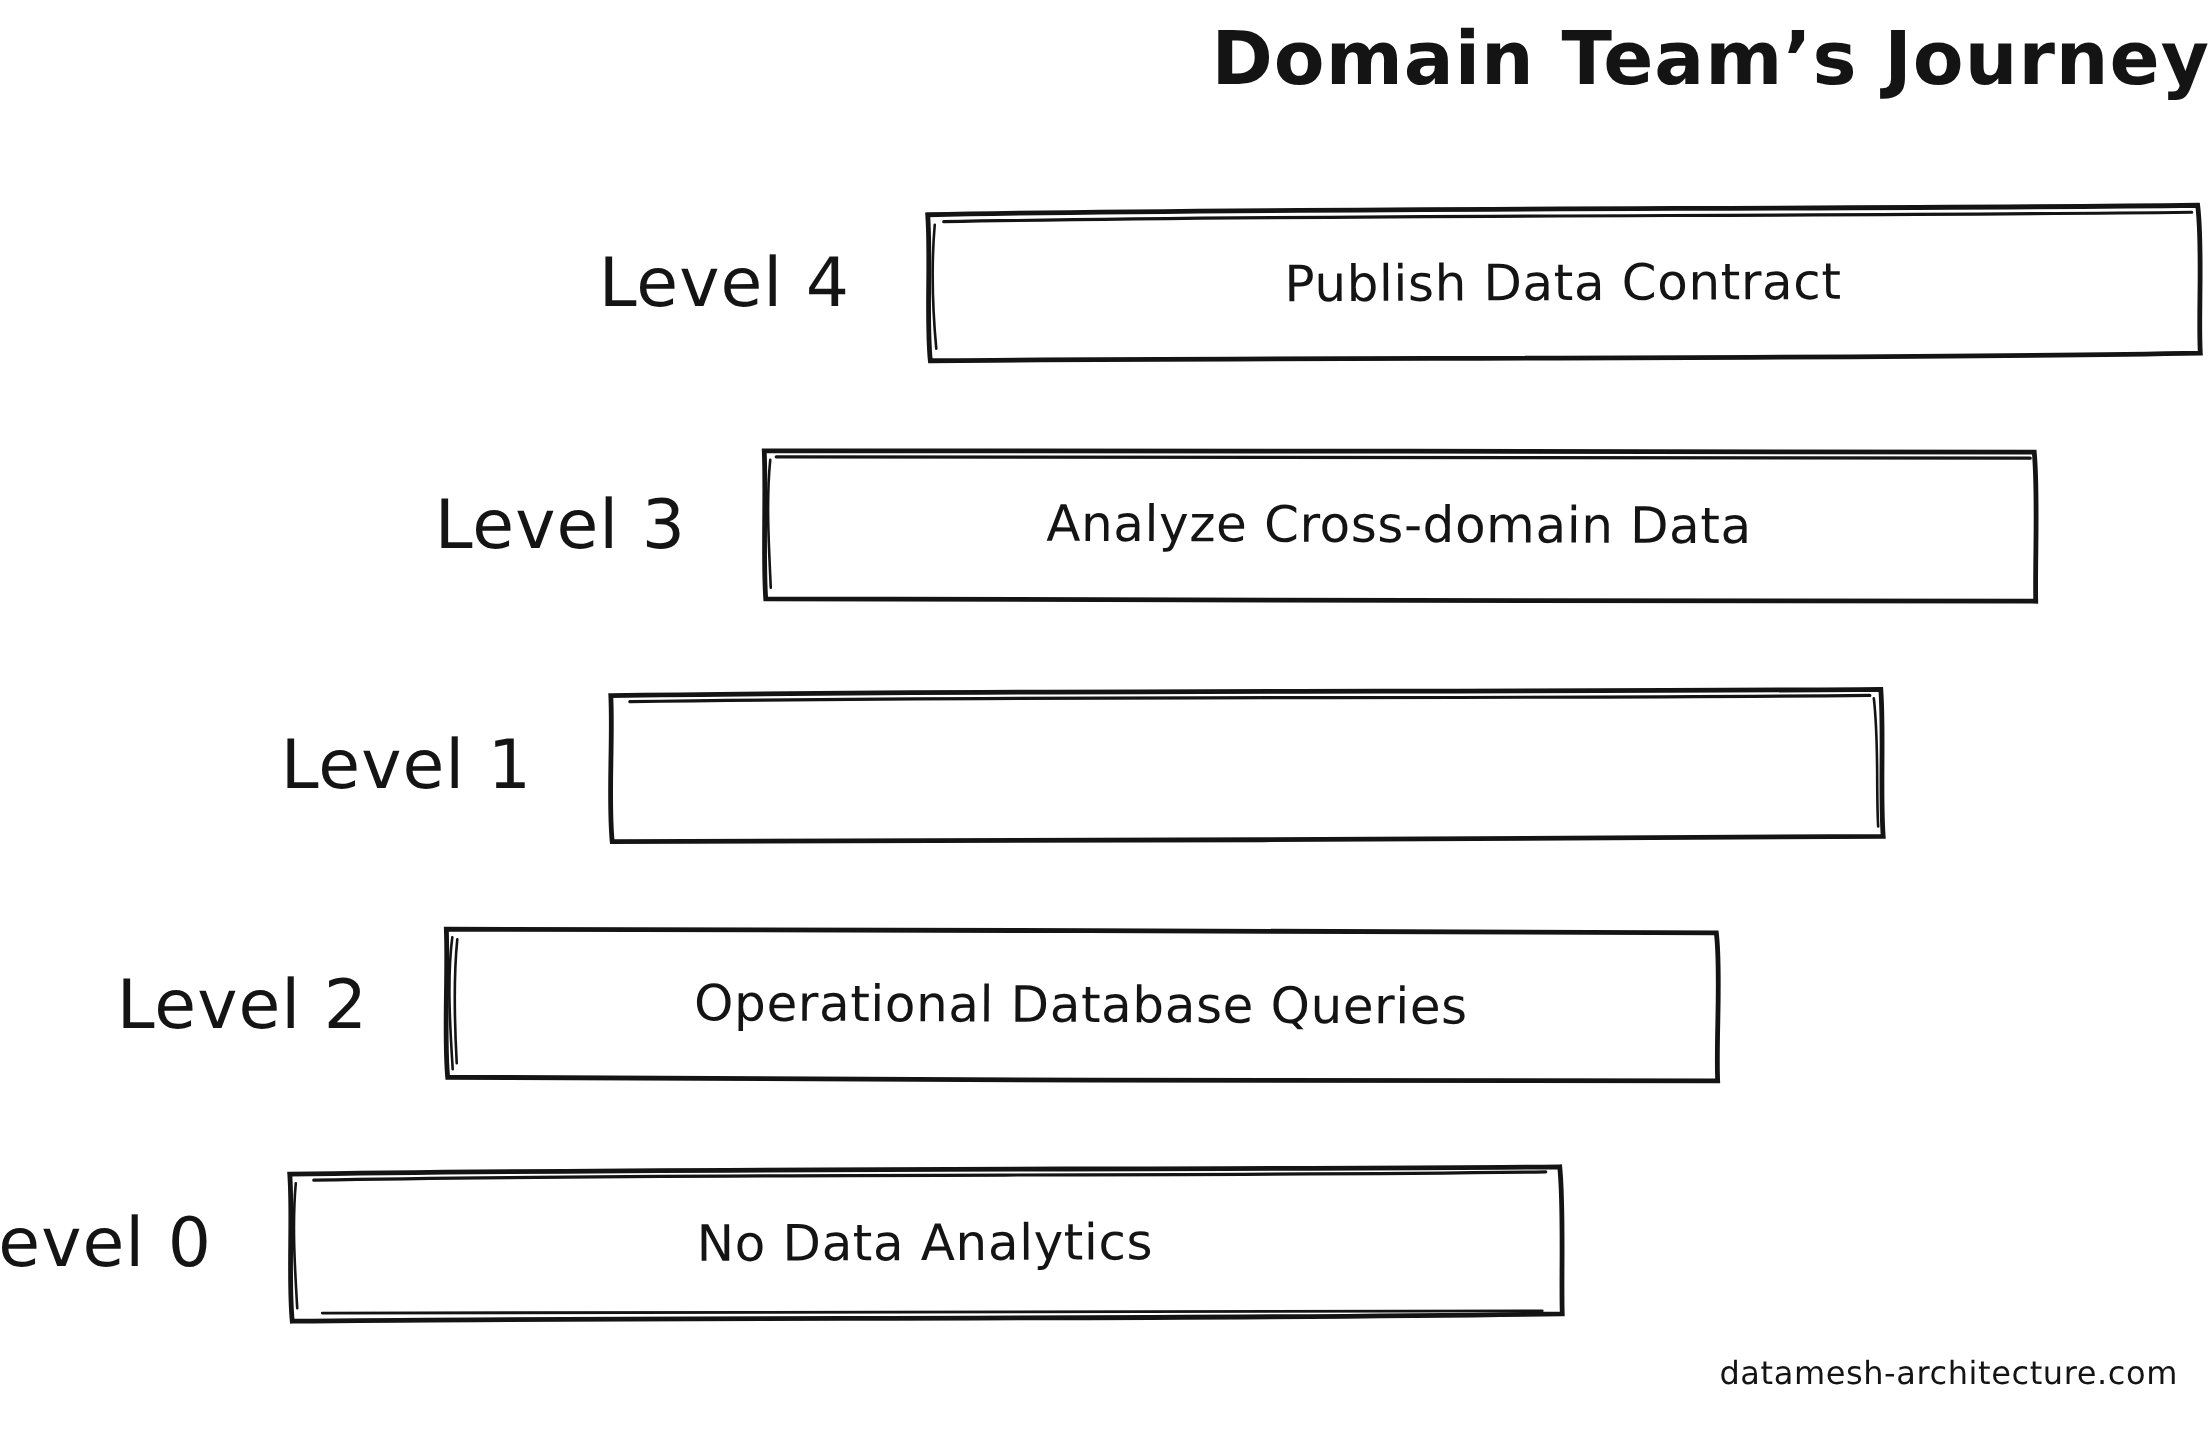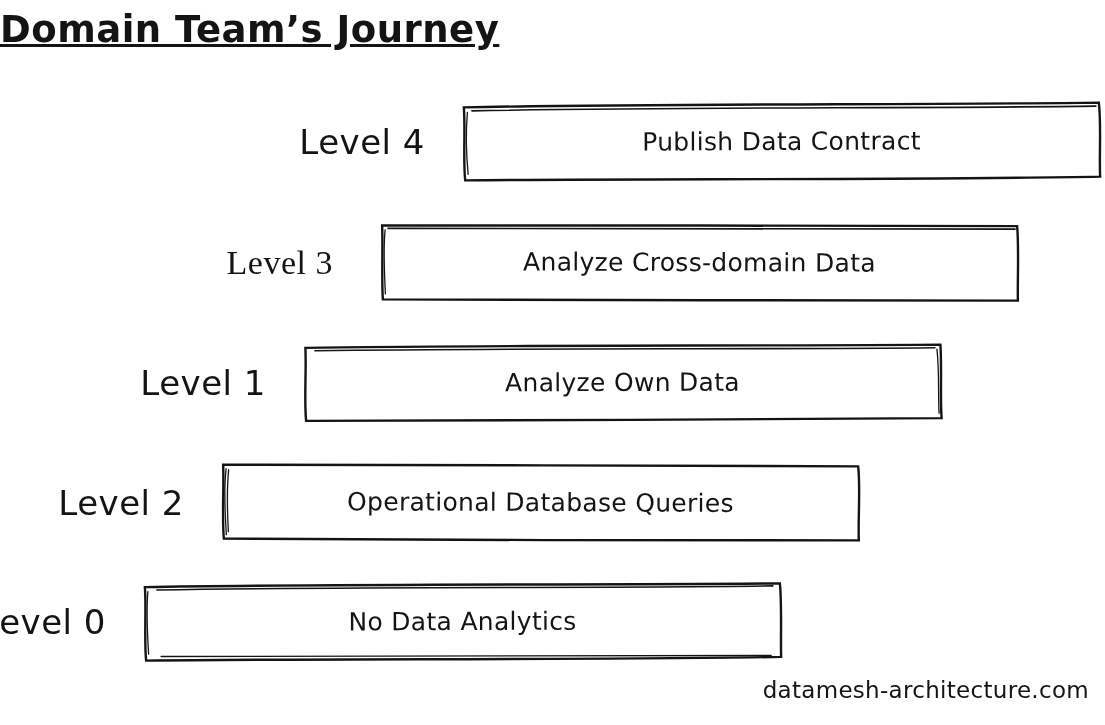--- a/index.html
+++ b/index.html
@@ -14,25 +14,24 @@
     background: #ffffff;
     font-family: "DejaVu Sans", sans-serif;
     color: #141414;
     overflow: hidden;
   }
   .title {
     position: absolute;
     top: 8px;
     left: 0;
     width: 100%;
-    text-align: left;
+    text-align: right;
     font-size: 37px;
     font-weight: 700;
     letter-spacing: 0.5px;
-    text-decoration: underline;
   }
   .row {
     position: absolute;
     height: 81px;
   }
   .row-label {
     position: absolute;
     width: 150px;
     height: 81px;
     display: flex;
@@ -66,33 +65,33 @@
   .r0 .box { transform: rotate(-0.25deg); }
   .r1 .box { transform: rotate(0.2deg); }
   .r2 .box { transform: rotate(-0.15deg); }
   .r3 .box { transform: rotate(0.25deg); }
   .r4 .box { transform: rotate(-0.2deg); }
 
   
   .r0 { left: 0; top: 101px; }
   .r0 .box { left: 460px; } .r0 .row-label { left: 275px; }
   .r1 { left: 0; top: 222px; }
-  .r1 .box { left: 378px; } .r1 .row-label { left: 183px; font-family: Liberation Serif, serif; }
+  .r1 .box { left: 378px; } .r1 .row-label { left: 193px; }
   .r2 { left: 0; top: 342px; }
   .r2 .box { left: 301px; } .r2 .row-label { left: 116px; }
   .r3 { left: 0; top: 462px; }
   .r3 .box { left: 219px; } .r3 .row-label { left: 34px; }
   .r4 { left: 0; top: 581px; }
   .r4 .box { left: 141px; } .r4 .row-label { left: -44px; }
 
   .footer {
     position: absolute;
     top: 677px;
     right: 16px;
-    font-size: 23px;
+    font-size: 16px;
     letter-spacing: 0.3px;
   }
 </style>
 </head>
 <body>
 
 <div class="stage">
 
   <div class="title">Domain Team’s Journey</div>
 
@@ -121,21 +120,20 @@
   </div>
 
   <div class="row r2">
     <div class="row-label">Level 1</div>
     <div class="box">
       <svg viewBox="0 0 643 81" preserveAspectRatio="none" aria-hidden="true">
         <path d="M4.5 5 C 180 2.5, 460 4.5, 639.5 3.5 C 641 25, 639 56, 640.5 77 C 460 79, 180 77, 5 78 C 3 56, 5.5 28, 4.5 5 Z" fill="none" stroke="#141414" stroke-width="2.4" stroke-linecap="round" vector-effect="non-scaling-stroke"></path>
         <path d="M 14 8 C 225 5.5, 435 8, 634 6.5" fill="none" stroke="#141414" stroke-width="1.6" stroke-linecap="round" vector-effect="non-scaling-stroke"></path>
         <path d="M 636 8 C 638.5 30, 637 54, 638 72" fill="none" stroke="#141414" stroke-width="1.3" stroke-linecap="round" vector-effect="non-scaling-stroke"></path>
       </svg>
-      <span>Analyze Own Data</span>
     </div>
   </div>
 
   <div class="row r3">
     <div class="row-label">Level 2</div>
     <div class="box">
       <svg viewBox="0 0 643 81" preserveAspectRatio="none" aria-hidden="true">
         <path d="M4 4 C 170 2.5, 470 4, 639 3 C 641.5 23, 639 57, 640 77 C 470 79, 170 77.5, 5 78 C 3 57, 5 27, 4 4 Z" fill="none" stroke="#141414" stroke-width="2.4" stroke-linecap="round" vector-effect="non-scaling-stroke"></path>
         <path d="M 7 8 C 4.5 28, 6 52, 7.5 74 M 9.5 9 C 7.5 30, 8.5 54, 9.5 71" fill="none" stroke="#141414" stroke-width="1.3" stroke-linecap="round" vector-effect="non-scaling-stroke"></path>
       </svg>

